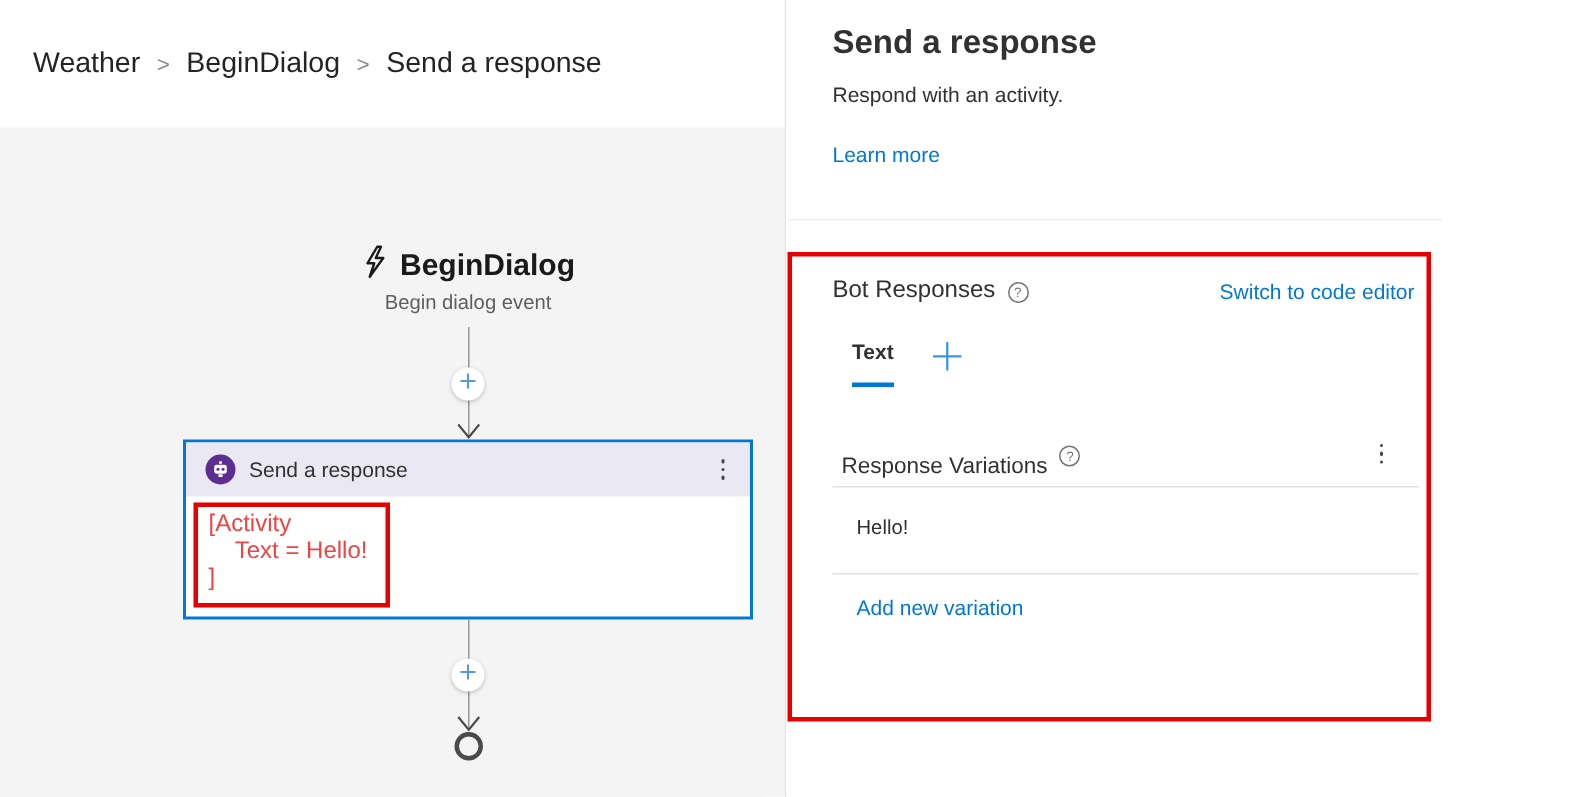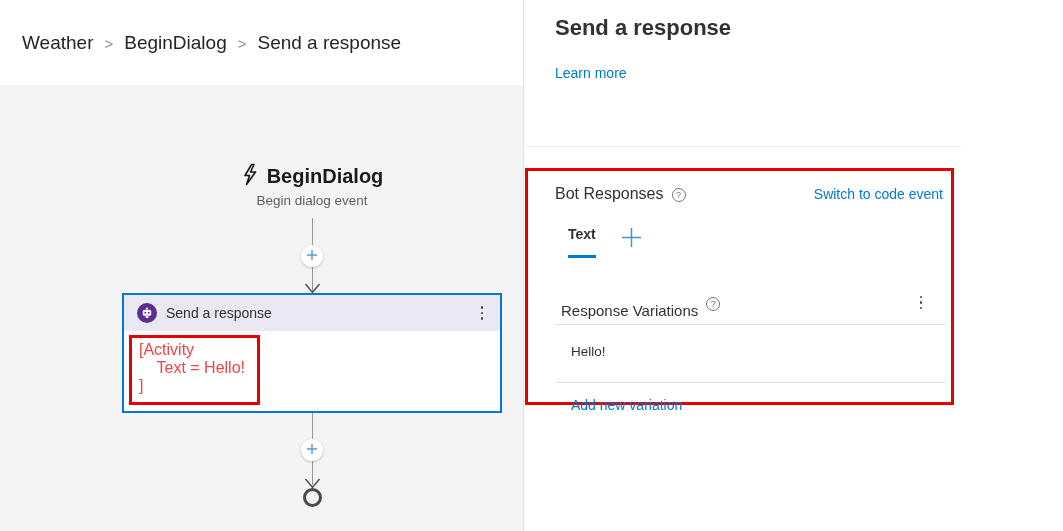--- a/index.html
+++ b/index.html
@@ -70,21 +70,21 @@
   .panel { position:relative; width:437px; height:531px; background:#ffffff; }
   .panel-head { padding:15px 0 0 31px; }
   .panel-title { font-size:22px; font-weight:600; color:#323130; }
   .panel-subtitle { font-size:12.5px; font-weight:bold; color:#5d5c5a; margin-top:9px; }
   .panel-desc { font-size:14px; color:#323130; margin-top:14px; }
   .link { color:#0078d4; font-size:14px; text-decoration:none; cursor:pointer; }
   .panel-learnmore { display:inline-block; margin-top:24px; }
   .panel-divider { position:absolute; left:1px; right:0; top:146px; height:1px; background:#ededed; }
 
   .red-box {
-    position:absolute; left:1px; top:168px; width:429px; height:237px;
+    position:absolute; left:1px; top:168px; width:429px; height:313px;
     border:3px solid #e60000;
   }
   .rb-inner { position:absolute; inset:0; }
   .row-botresponses { position:absolute; top:14px; left:27px; right:8px; display:flex; align-items:center; }
   .section-label { font-size:16px; color:#323130; }
   .help-icon {
     width:14px; height:14px; border:1px solid #757575; border-radius:50%;
     display:inline-flex; align-items:center; justify-content:center;
     font-size:9px; color:#757575; margin-left:8px; position:relative; top:1px;
   }
@@ -198,32 +198,33 @@
 
       <div class="terminator"></div>
 
     </div>
   </div>
 
   <div class="panel">
 
     <div class="panel-head">
       <div class="panel-title">Send a response</div>
+      <div class="panel-desc">Respond with an activity.</div>
       <a class="link panel-learnmore">Learn more</a>
     </div>
 
     <div class="panel-divider"></div>
 
     <div class="red-box">
       <div class="rb-inner">
 
         <div class="row-botresponses">
           <span class="section-label">Bot Responses</span>
           <span class="help-icon">?</span>
-          <a class="link switch-link">Switch to code event</a>
+          <a class="link switch-link">Switch to code editor</a>
         </div>
 
         <div class="tab-row">
           <span class="tab">Text</span>
           <span class="tab-add">
             <svg width="21" height="21" viewBox="0 0 21 21">
               <path d="M10.5 1 V20 M1 10.5 H20" stroke="#3a96dd" stroke-width="1.5"></path>
             </svg>
           </span>
         </div>

